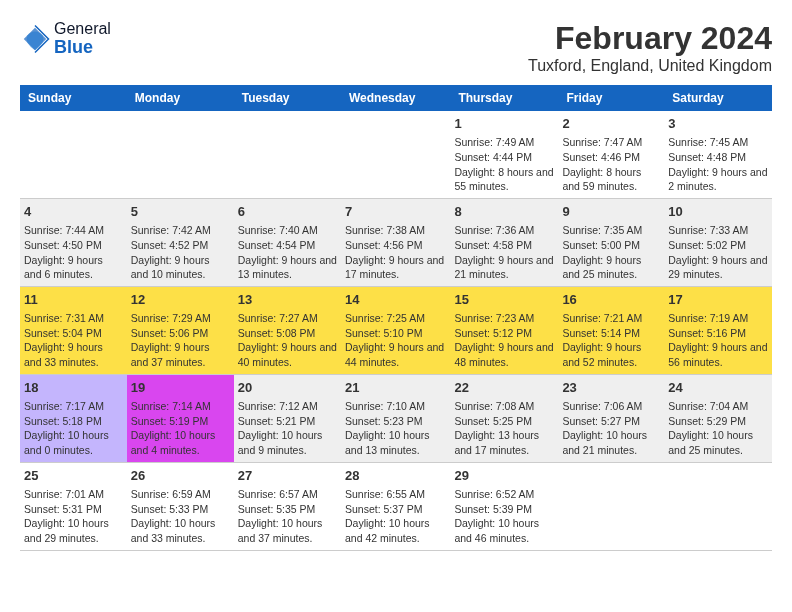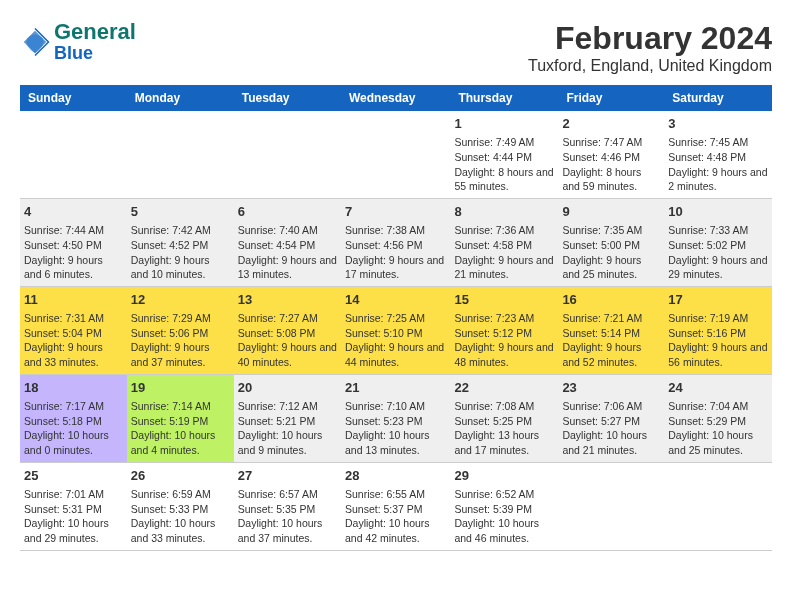--- a/index.html
+++ b/index.html
@@ -19,23 +19,23 @@
     .logo {
       display: flex;
       align-items: center;
     }
     .logo-text {
       display: flex;
       flex-direction: column;
       line-height: 1.1;
     }
     .logo-general {
-      font-size: 22px;
-      font-weight: bold;
-      color: #0f766e;
+      font-size: 16px;
+      font-weight: normal;
+      color: #0f172a;
     }
     .logo-blue {
       font-size: 18px;
       font-weight: bold;
       color: #1565c0;
     }
     .logo-icon {
       width: 30px;
       height: 30px;
       margin-right: 4px;
@@ -239,21 +239,21 @@
             <div class="day-info">Daylight: 9 hours and 56 minutes.</div>
           </td>
         </tr>
         <tr style="background-color: rgb(239, 239, 239);">
           <td style="background-color: #c4b5fd;">
             <span class="day-number">18</span>
             <div class="day-info">Sunrise: 7:17 AM</div>
             <div class="day-info">Sunset: 5:18 PM</div>
             <div class="day-info">Daylight: 10 hours and 0 minutes.</div>
           </td>
-          <td style="background-color: #bef264;">
+          <td style="background-color: #d946ef;">
             <span class="day-number">19</span>
             <div class="day-info">Sunrise: 7:14 AM</div>
             <div class="day-info">Sunset: 5:19 PM</div>
             <div class="day-info">Daylight: 10 hours and 4 minutes.</div>
           </td>
           <td style="background-color: rgb(239, 239, 239);">
             <span class="day-number">20</span>
             <div class="day-info">Sunrise: 7:12 AM</div>
             <div class="day-info">Sunset: 5:21 PM</div>
             <div class="day-info">Daylight: 10 hours and 9 minutes.</div>

